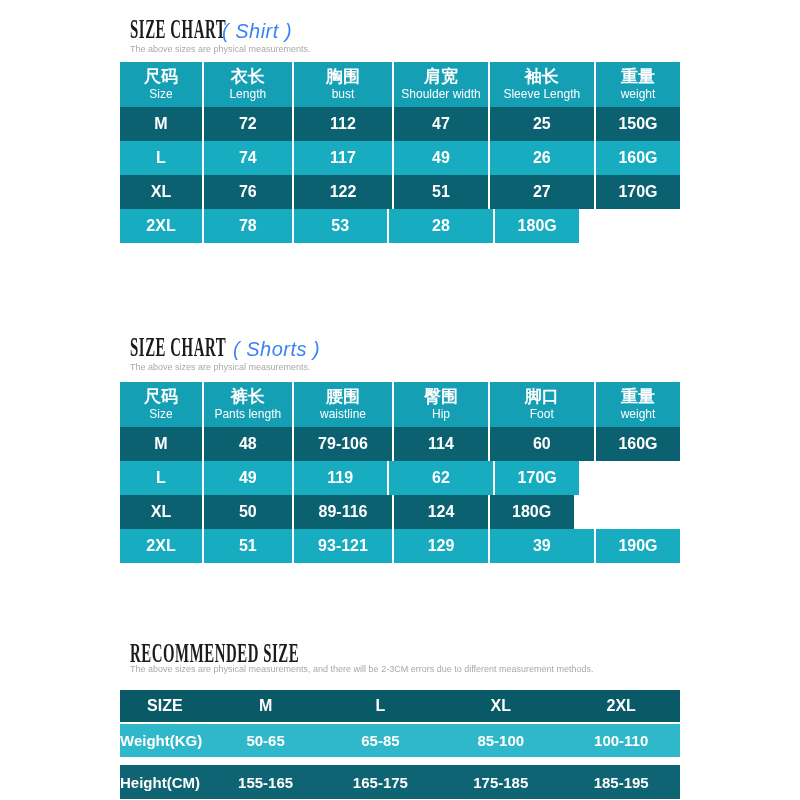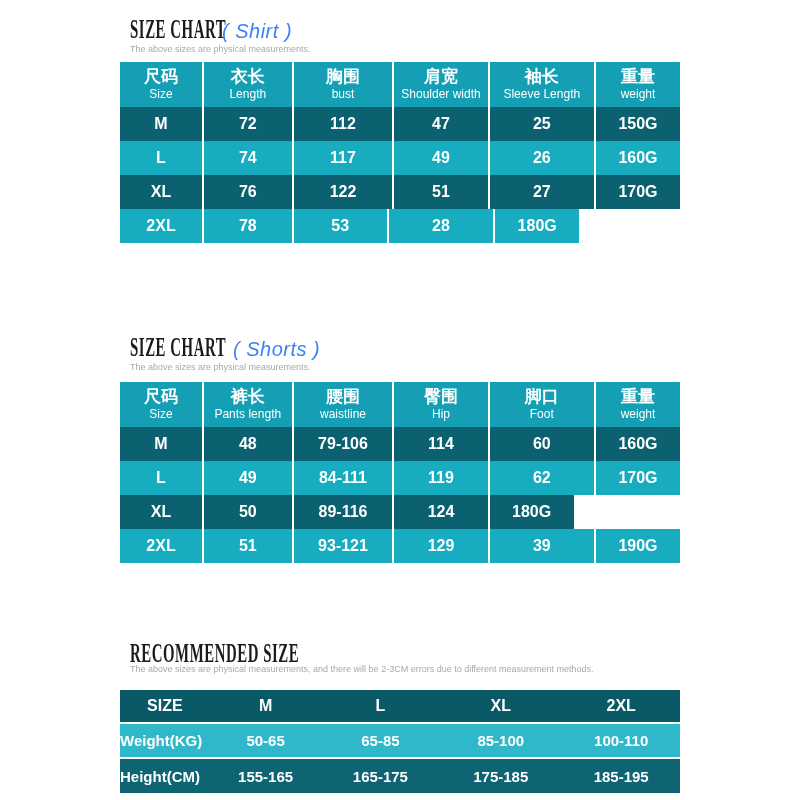--- a/index.html
+++ b/index.html
@@ -29,21 +29,21 @@
   .c0{width:15%}.c1{width:16%}.c2{width:18%}.c3{width:17%}.c4{width:19%}.c5{width:15%}
   .zh{font-size:17px;font-weight:700;line-height:1.2;}
   .en{font-size:12px;font-weight:400;line-height:1.15;}
   .data .st-cell{font-size:16px;font-weight:600;}
 
   
   .rec-table{position:absolute;left:120px;top:690px;width:560px;}
   .rec-row{display:flex;align-items:center;color:#fff;}
   .rec-row.hdr{height:32px;background:var(--rec-header);}
   .rec-row.r-light{height:33px;background:var(--rec-light);margin-top:2px;}
-  .rec-row.r-dark{height:34px;background:var(--rec-dark);margin-top:2px;}
+  .rec-row.r-dark{height:34px;background:var(--rec-dark);margin-top:8px;}
   .rec-cell{box-sizing:border-box;text-align:center;font-size:15px;font-weight:700;}
   .rec-row.hdr .rec-cell{font-size:16px;}
   .rec-label{text-align:left;padding-left:0;}
   .rc0{width:16%}.rc1{width:20%}.rc2{width:21%}.rc3{width:22%}.rc4{width:21%}
 </style>
 </head>
 <body>
 
 <div class="page">
 
@@ -146,21 +146,20 @@
       <div class="st-cell c0">M</div>
       <div class="st-cell c1">48</div>
       <div class="st-cell c2">79-106</div>
       <div class="st-cell c3">114</div>
       <div class="st-cell c4">60</div>
       <div class="st-cell c5">160G</div>
     </div>
     <div class="st-row data light">
       <div class="st-cell c0">L</div>
       <div class="st-cell c1">49</div>
-      <div class="st-cell c2">84-111</div>
       <div class="st-cell c3">119</div>
       <div class="st-cell c4">62</div>
       <div class="st-cell c5">170G</div>
     </div>
     <div class="st-row data dark">
       <div class="st-cell c0">XL</div>
       <div class="st-cell c1">50</div>
       <div class="st-cell c2">89-116</div>
       <div class="st-cell c3">124</div>
       <div class="st-cell c5">180G</div>

